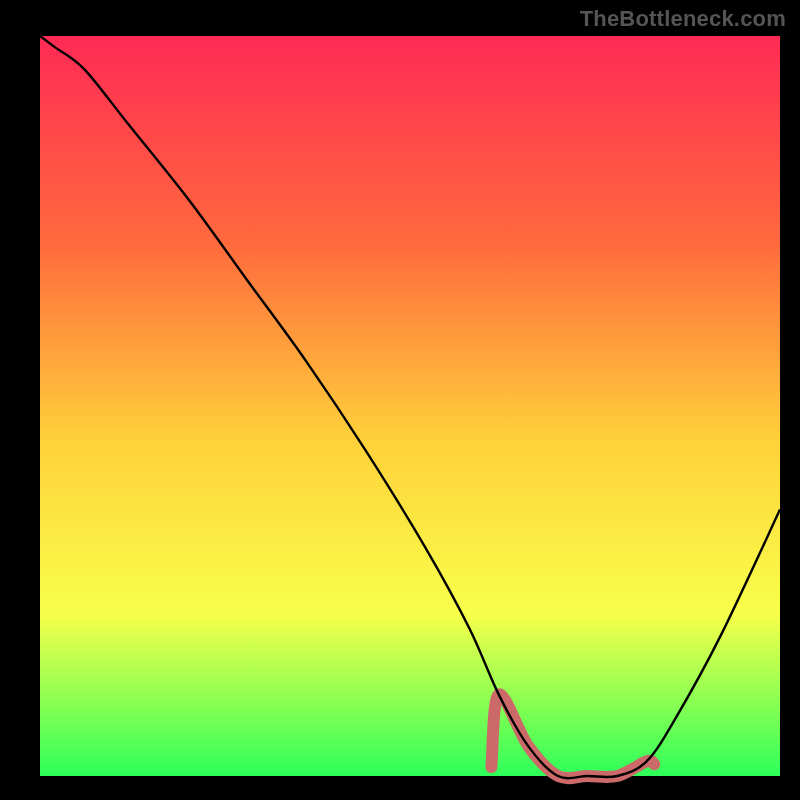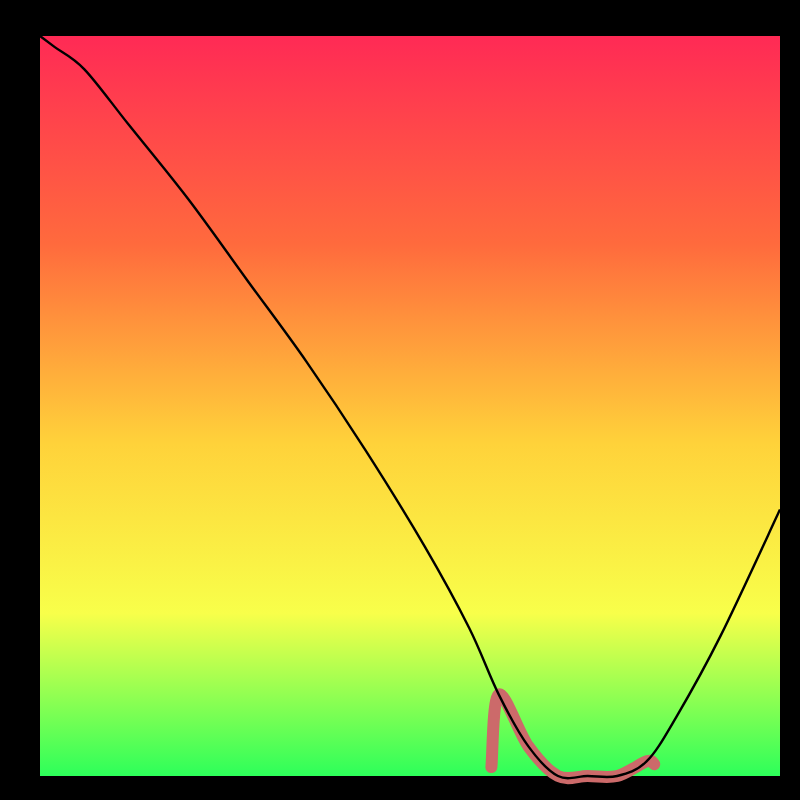--- a/index.html
+++ b/index.html
@@ -34,20 +34,21 @@
     top: 0;
     width: 800px;
     height: 800px;
     display: block;
   }
 </style>
 </head>
 <body>
 
 <div class="stage">
+  <div class="watermark">TheBottleneck.com</div>
   <svg class="plot" viewBox="0 0 800 800">
     <defs>
       <linearGradient id="bg-grad" x1="0" y1="0" x2="0" y2="1">
         <stop id="g0" offset="0%" stop-color="#ff2a55"></stop>
         <stop id="g1" offset="28%" stop-color="#ff6a3d"></stop>
         <stop id="g2" offset="55%" stop-color="#ffd23a"></stop>
         <stop id="g3" offset="78%" stop-color="#f8ff4a"></stop>
         <stop id="g4" offset="100%" stop-color="#2dff5a"></stop>
       </linearGradient>
     </defs>

